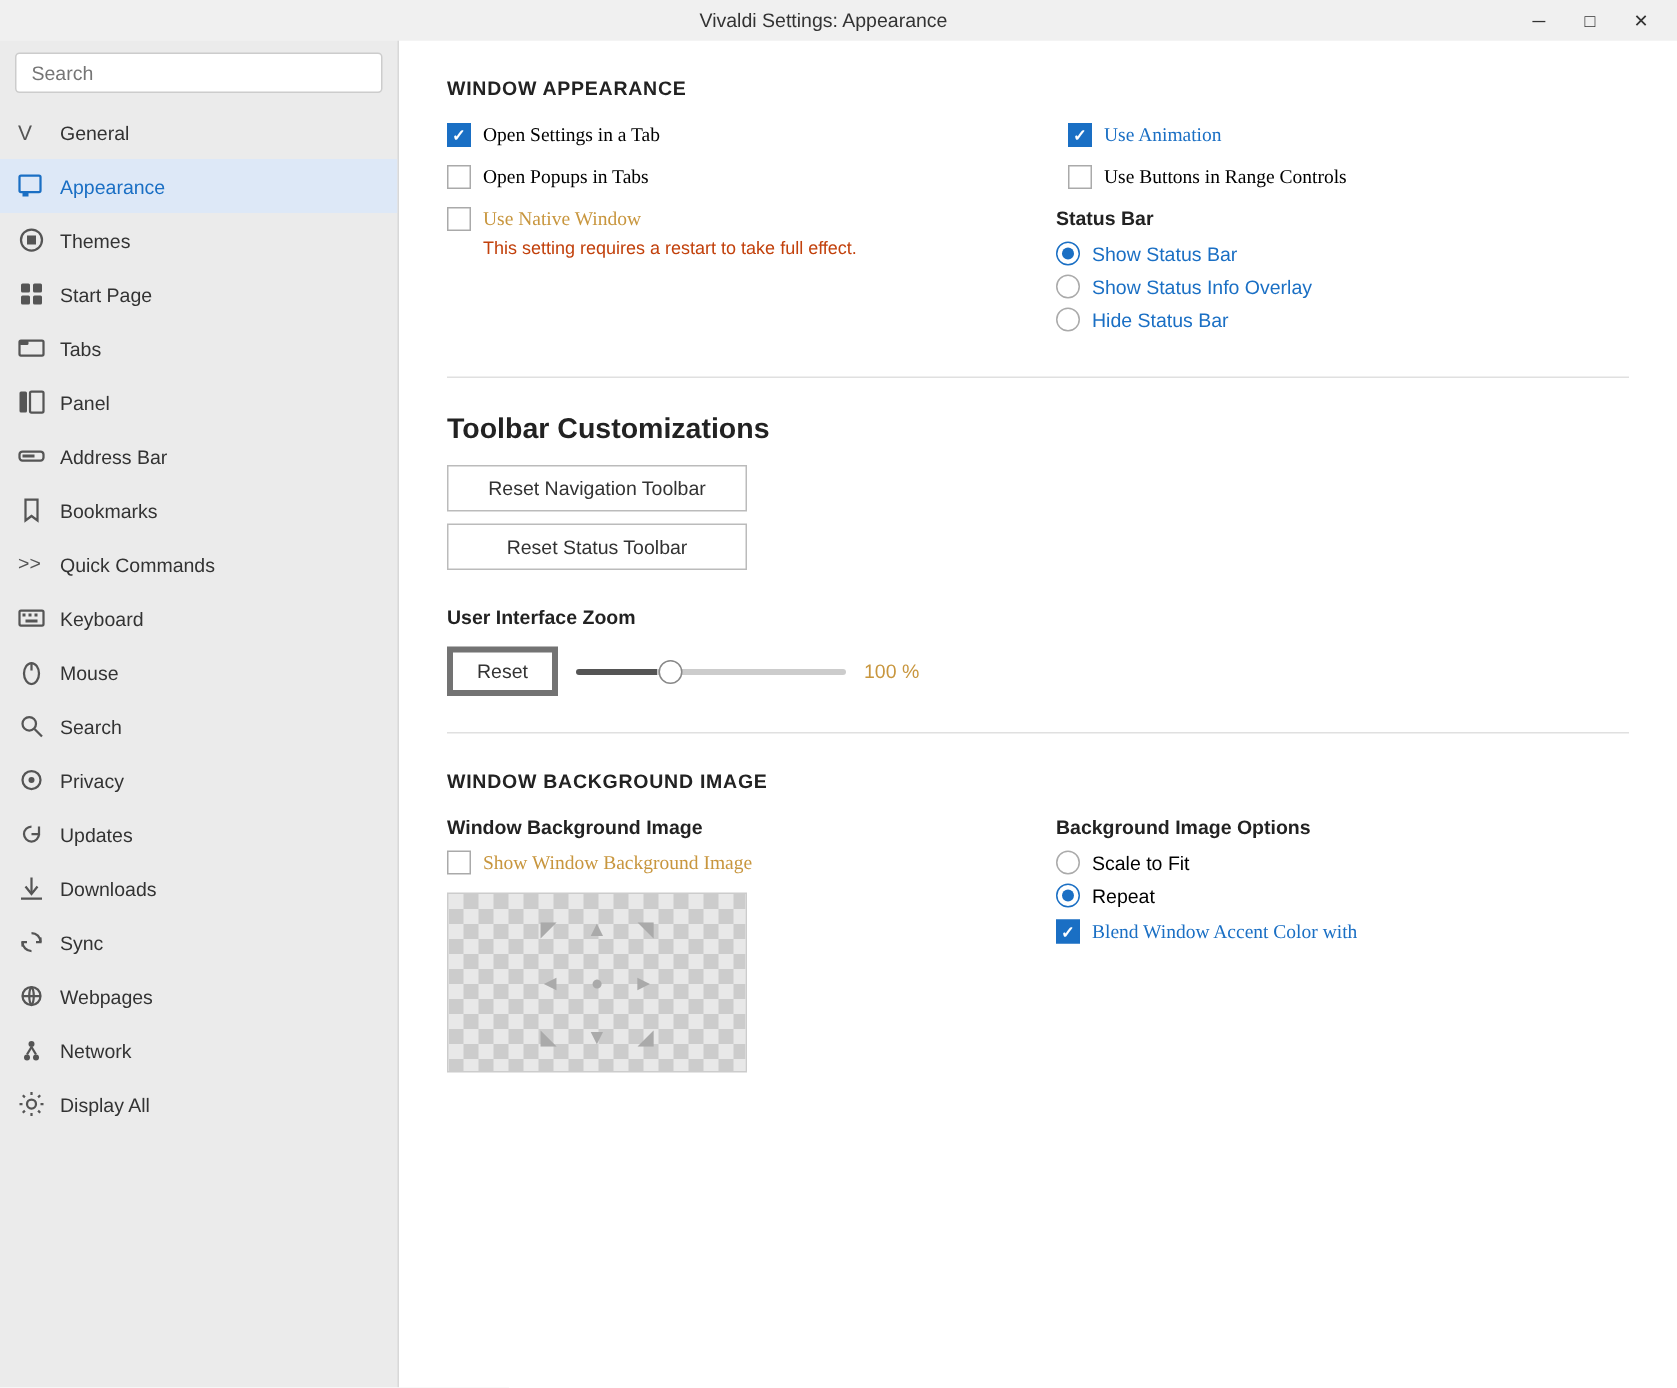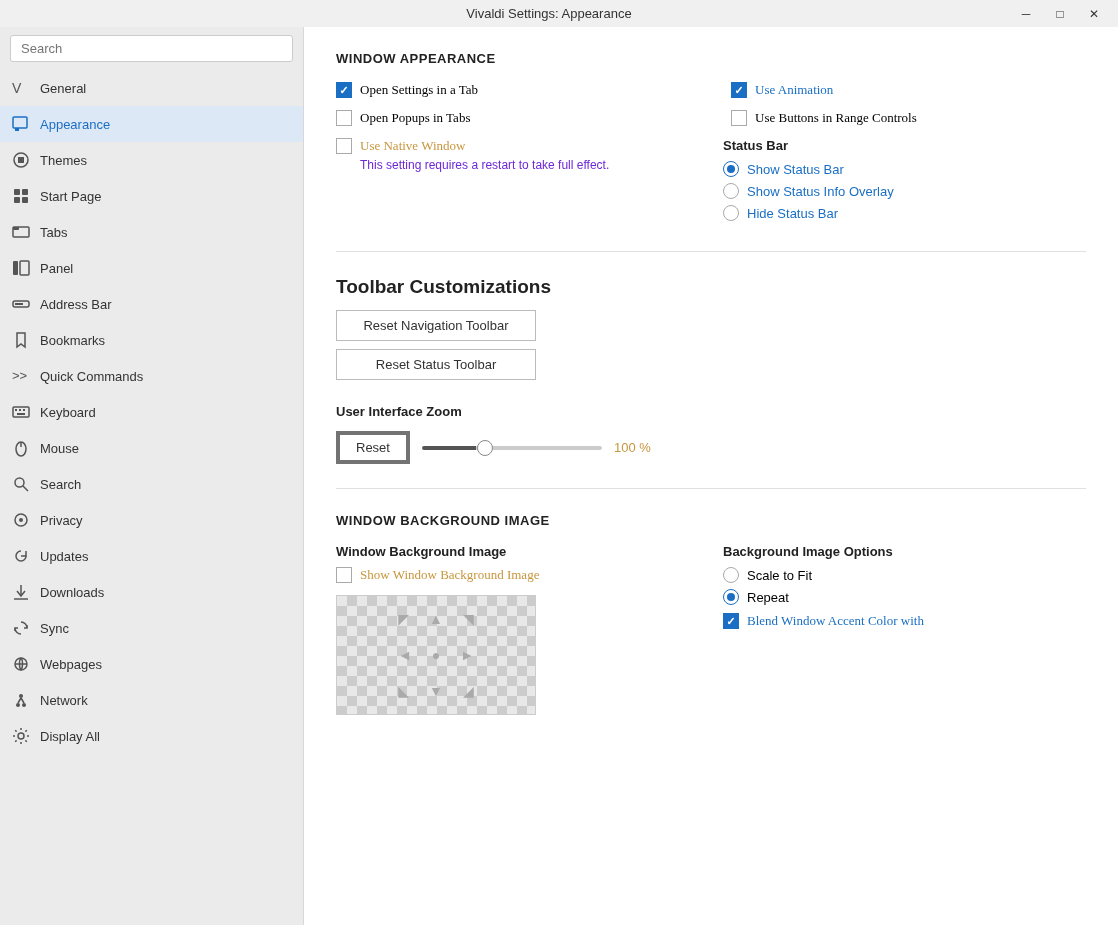--- a/index.html
+++ b/index.html
@@ -49,21 +49,21 @@
 
     
     .app-body {
       display: flex;
       flex: 1;
       overflow: hidden;
     }
 
     
     .sidebar {
-      width: 304px;
+      width: 266px;
       background: #ebebeb;
       display: flex;
       flex-direction: column;
       flex-shrink: 0;
       overflow-y: auto;
       border-right: 1px solid #d8d8d8;
     }
 
     .search-box {
       margin: 8px 10px;
@@ -155,21 +155,21 @@
     }
     .checkbox-custom.checked::after {
       content: '✓';
       color: white;
       font-size: 11px;
       font-weight: bold;
     }
 
     
     .native-window-note {
-      color: #6d28d9;
+      color: #c2410c;
       font-size: 12px;
       margin-left: 24px;
       margin-top: 2px;
     }
 
     
     .status-bar-section {
       display: flex;
       flex-direction: column;
     }

